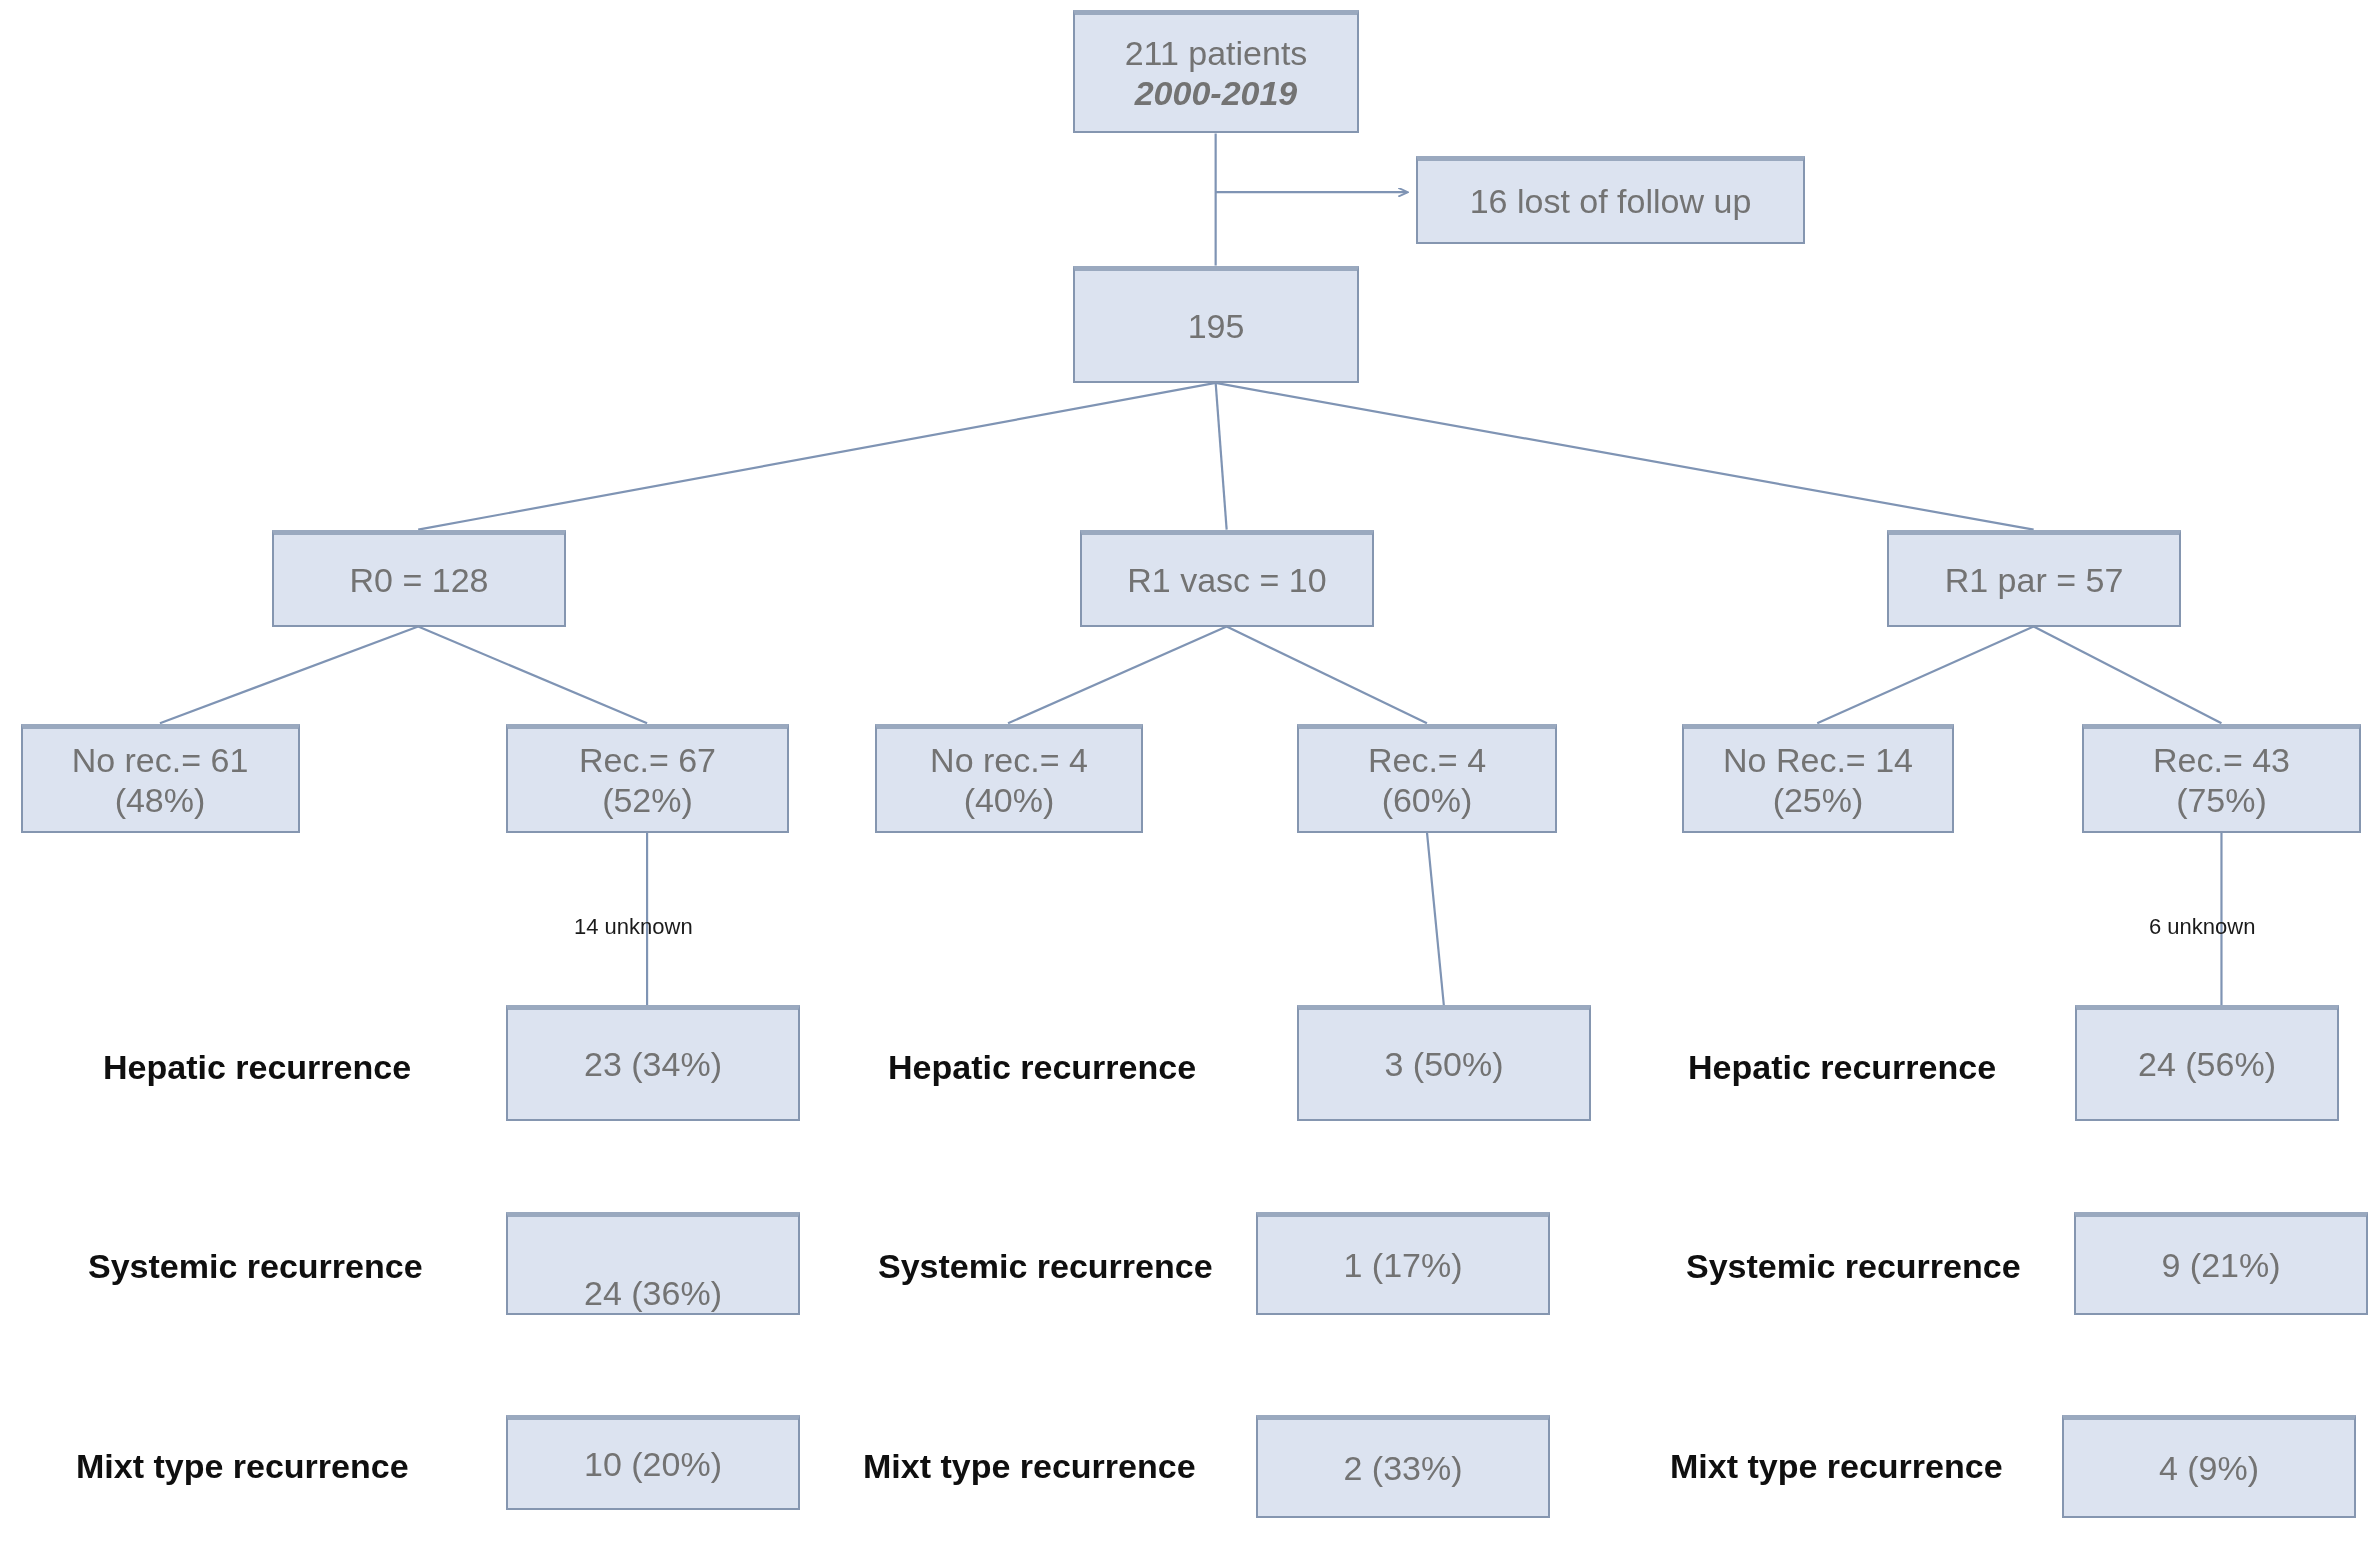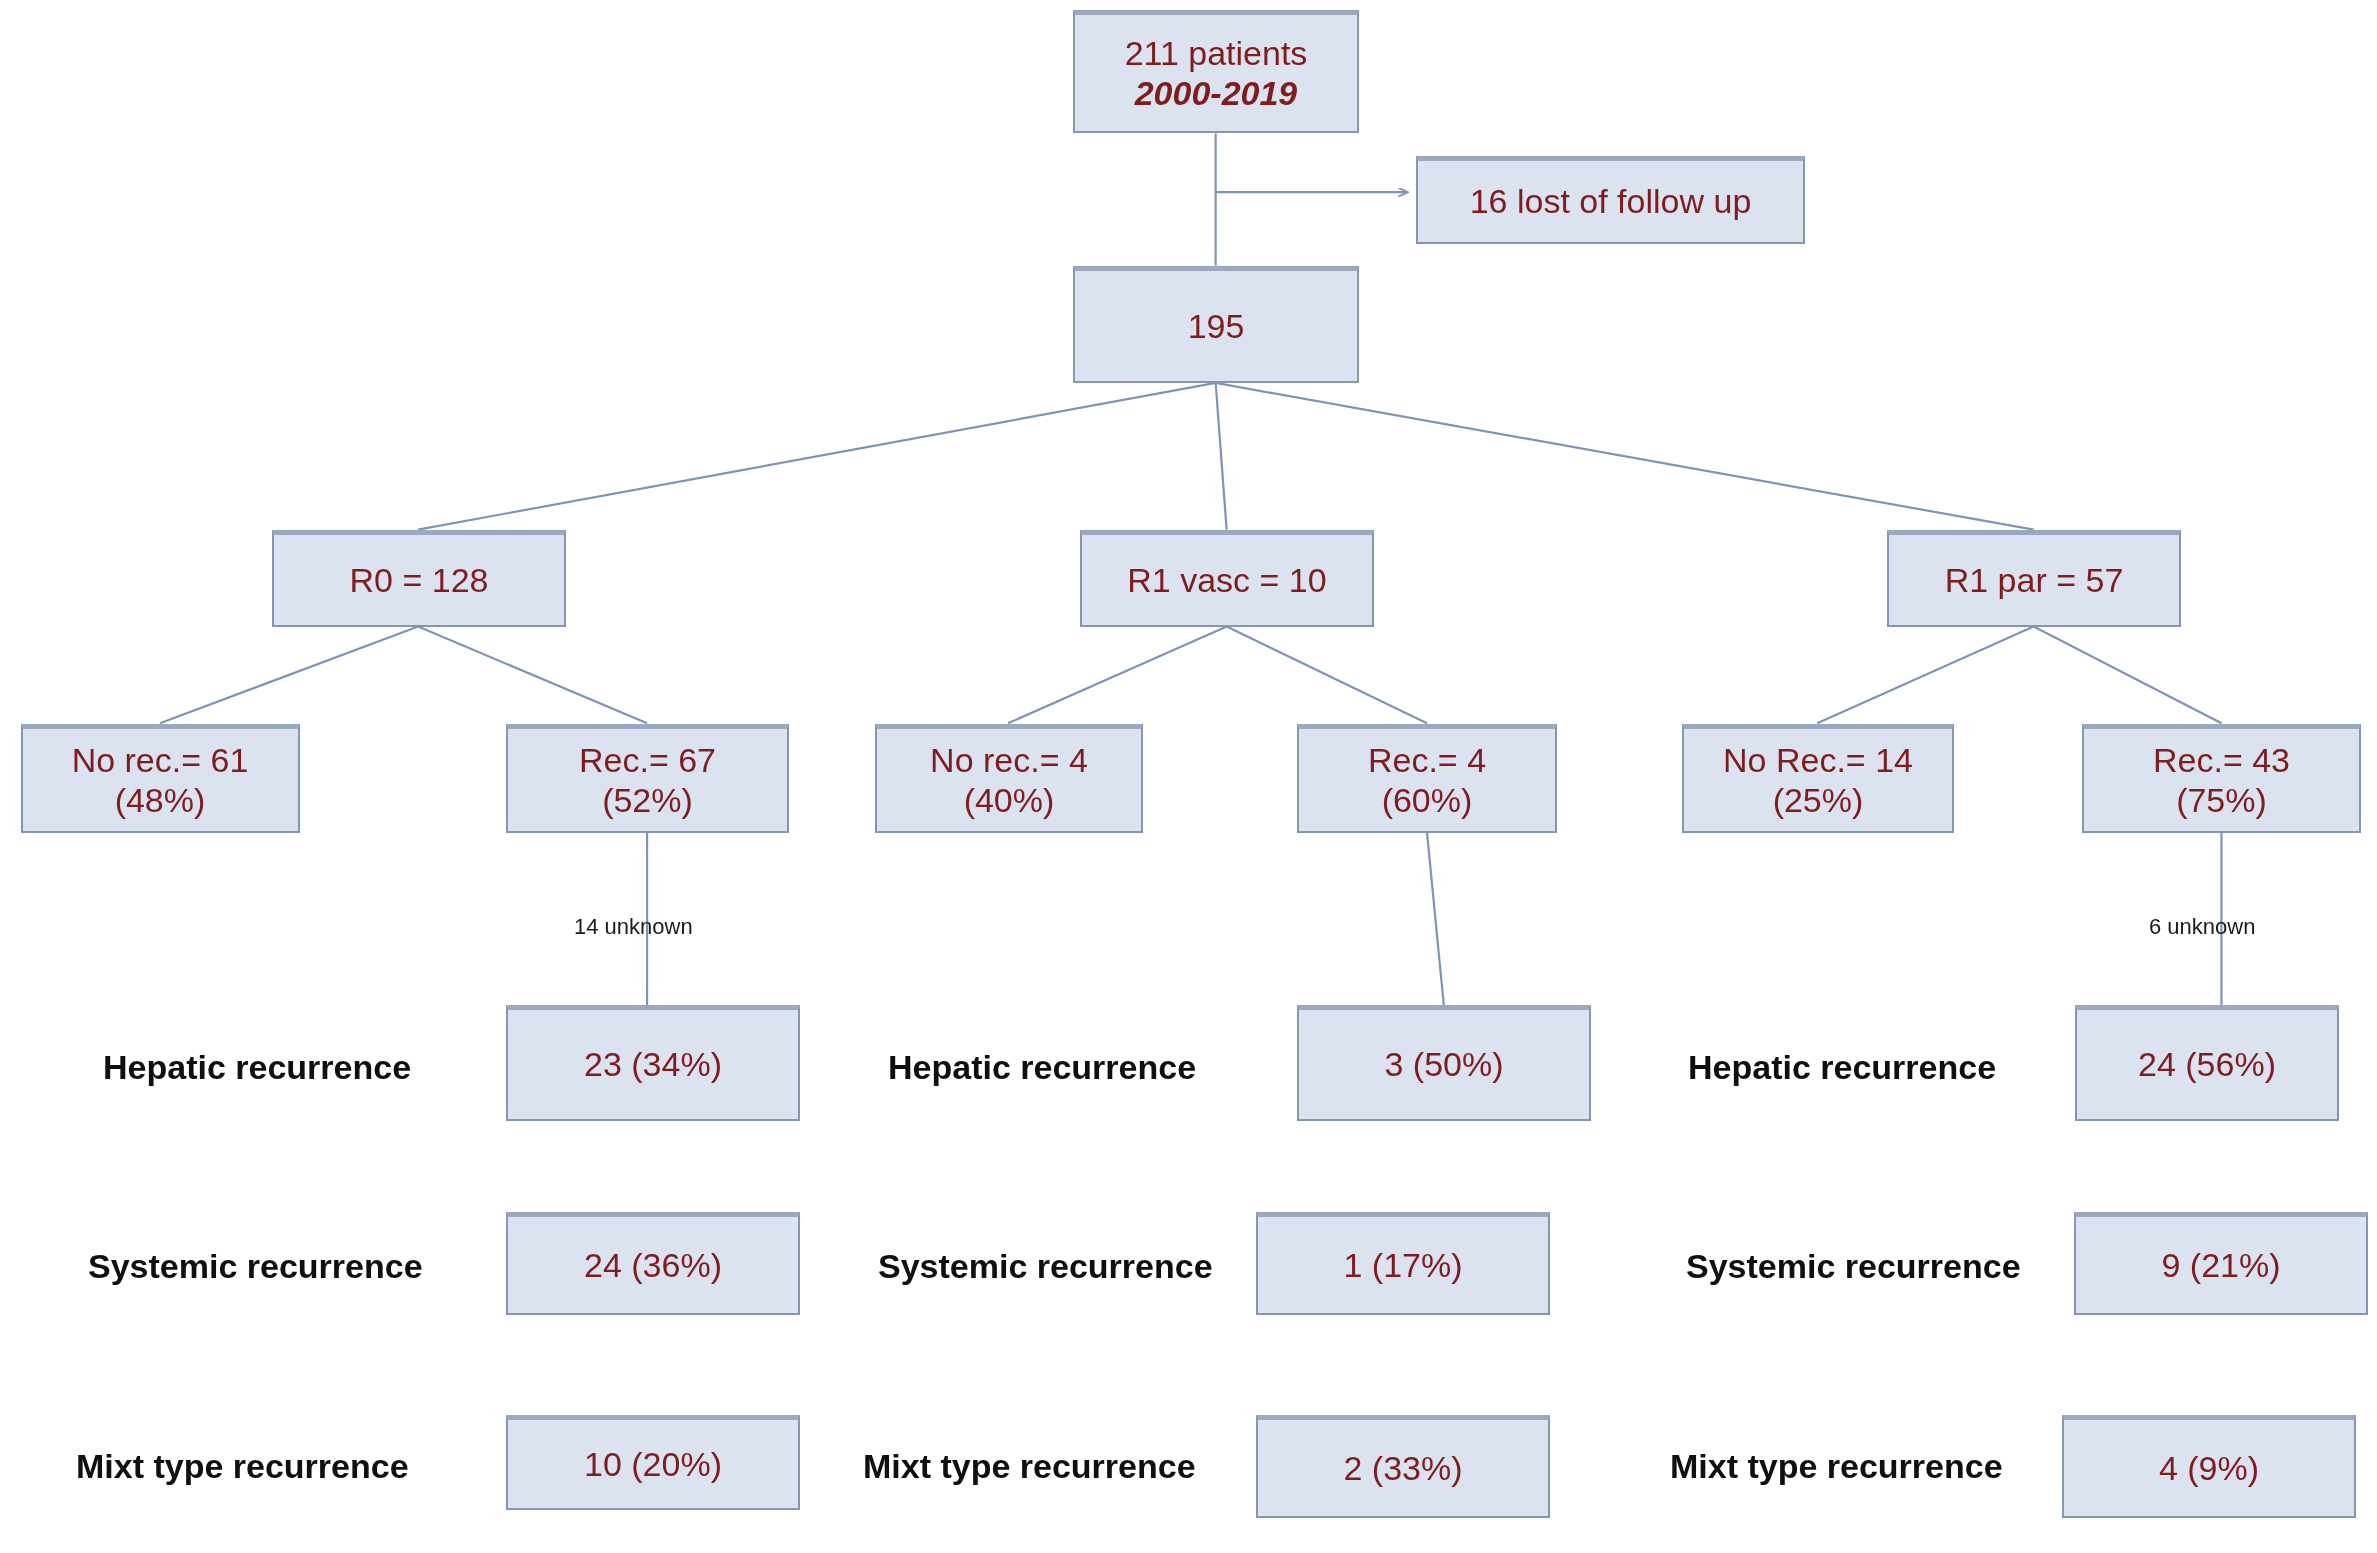--- a/index.html
+++ b/index.html
@@ -27,21 +27,21 @@
   .node {
     position: absolute;
     box-sizing: border-box;
     background: #dce3f0;
     border: 2.2px solid #8596b0;
     border-top: 5.1px solid #9aa9bf;
     display: flex;
     flex-direction: column;
     align-items: center;
     justify-content: center;
-    color: #7f1d1d;
+    color: #737373;
     line-height: 1.18;
     text-align: center;
     font-size: 34px;
     font-family: "Liberation Sans", sans-serif;
   }
   .node .ln2 {
     display: block;
   }
   .node.italic-sub .ln2 {
     font-style: italic;
@@ -136,21 +136,21 @@
       </div>
       <div class="node" style="left: 506px; top: 1005px; width: 294px; height: 116px;">
         <span class="ln1">23 (34%)</span>
       </div>
       <div class="node" style="left: 1297px; top: 1005px; width: 294px; height: 116px;">
         <span class="ln1">3 (50%)</span>
       </div>
       <div class="node" style="left: 2075px; top: 1005px; width: 264px; height: 116px;">
         <span class="ln1">24 (56%)</span>
       </div>
-      <div class="node" style="left: 506px; top: 1212px; width: 294px; height: 103px;">
+      <div class="node" style="left: 506px; top: 1212px; width: 294px; height: 103px; justify-content: flex-end;">
         <span class="ln1">24 (36%)</span>
       </div>
       <div class="node" style="left: 1256px; top: 1212px; width: 294px; height: 103px;">
         <span class="ln1">1 (17%)</span>
       </div>
       <div class="node" style="left: 2074px; top: 1212px; width: 294px; height: 103px;">
         <span class="ln1">9 (21%)</span>
       </div>
       <div class="node" style="left: 506px; top: 1415px; width: 294px; height: 95px;">
         <span class="ln1">10 (20%)</span>

